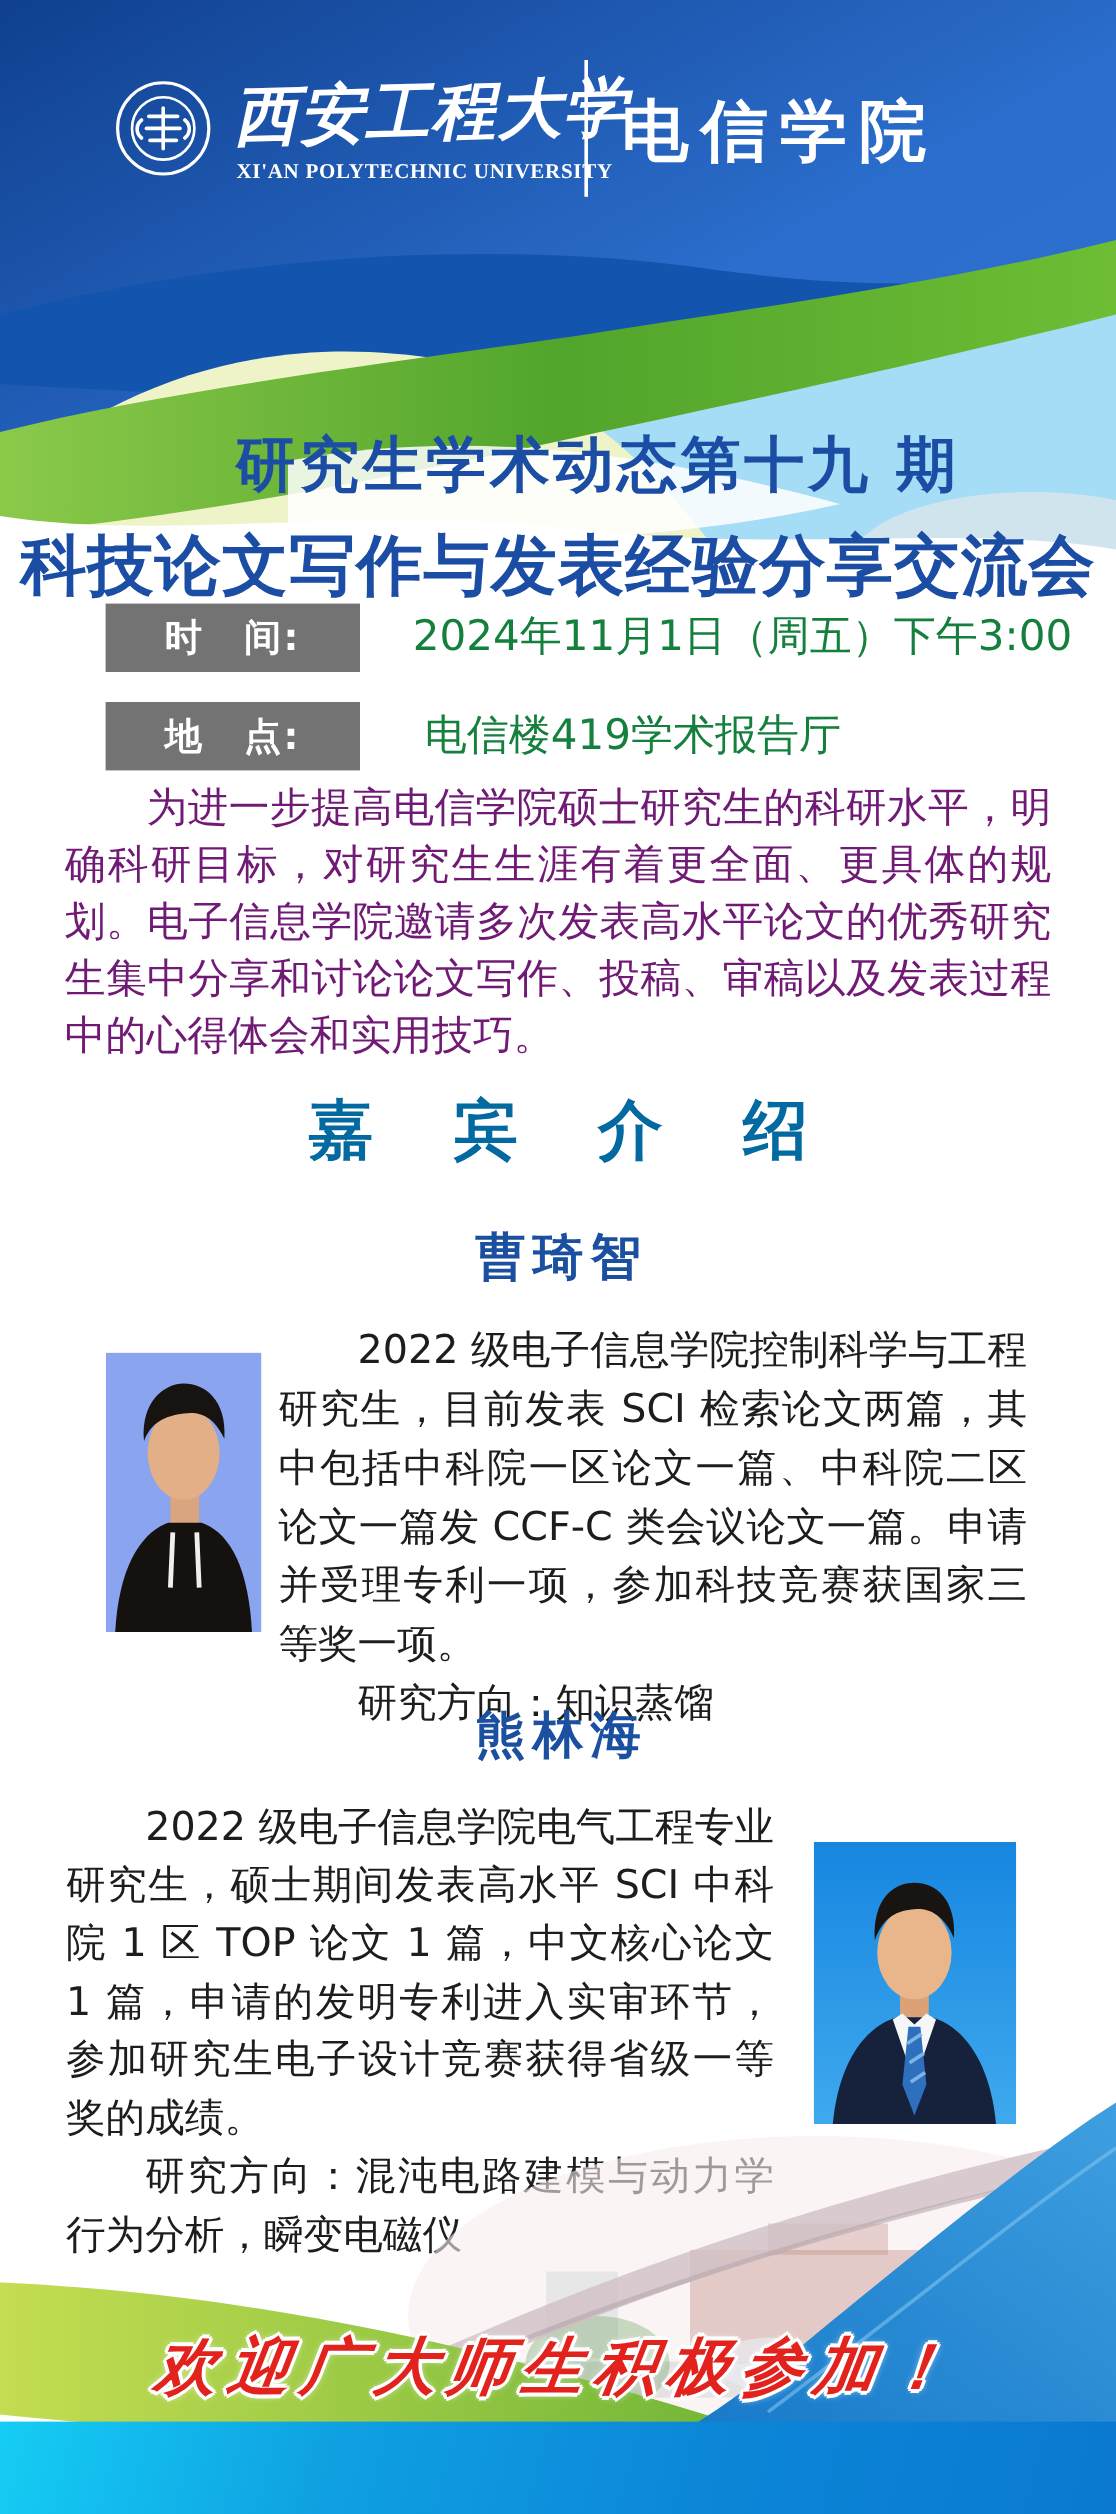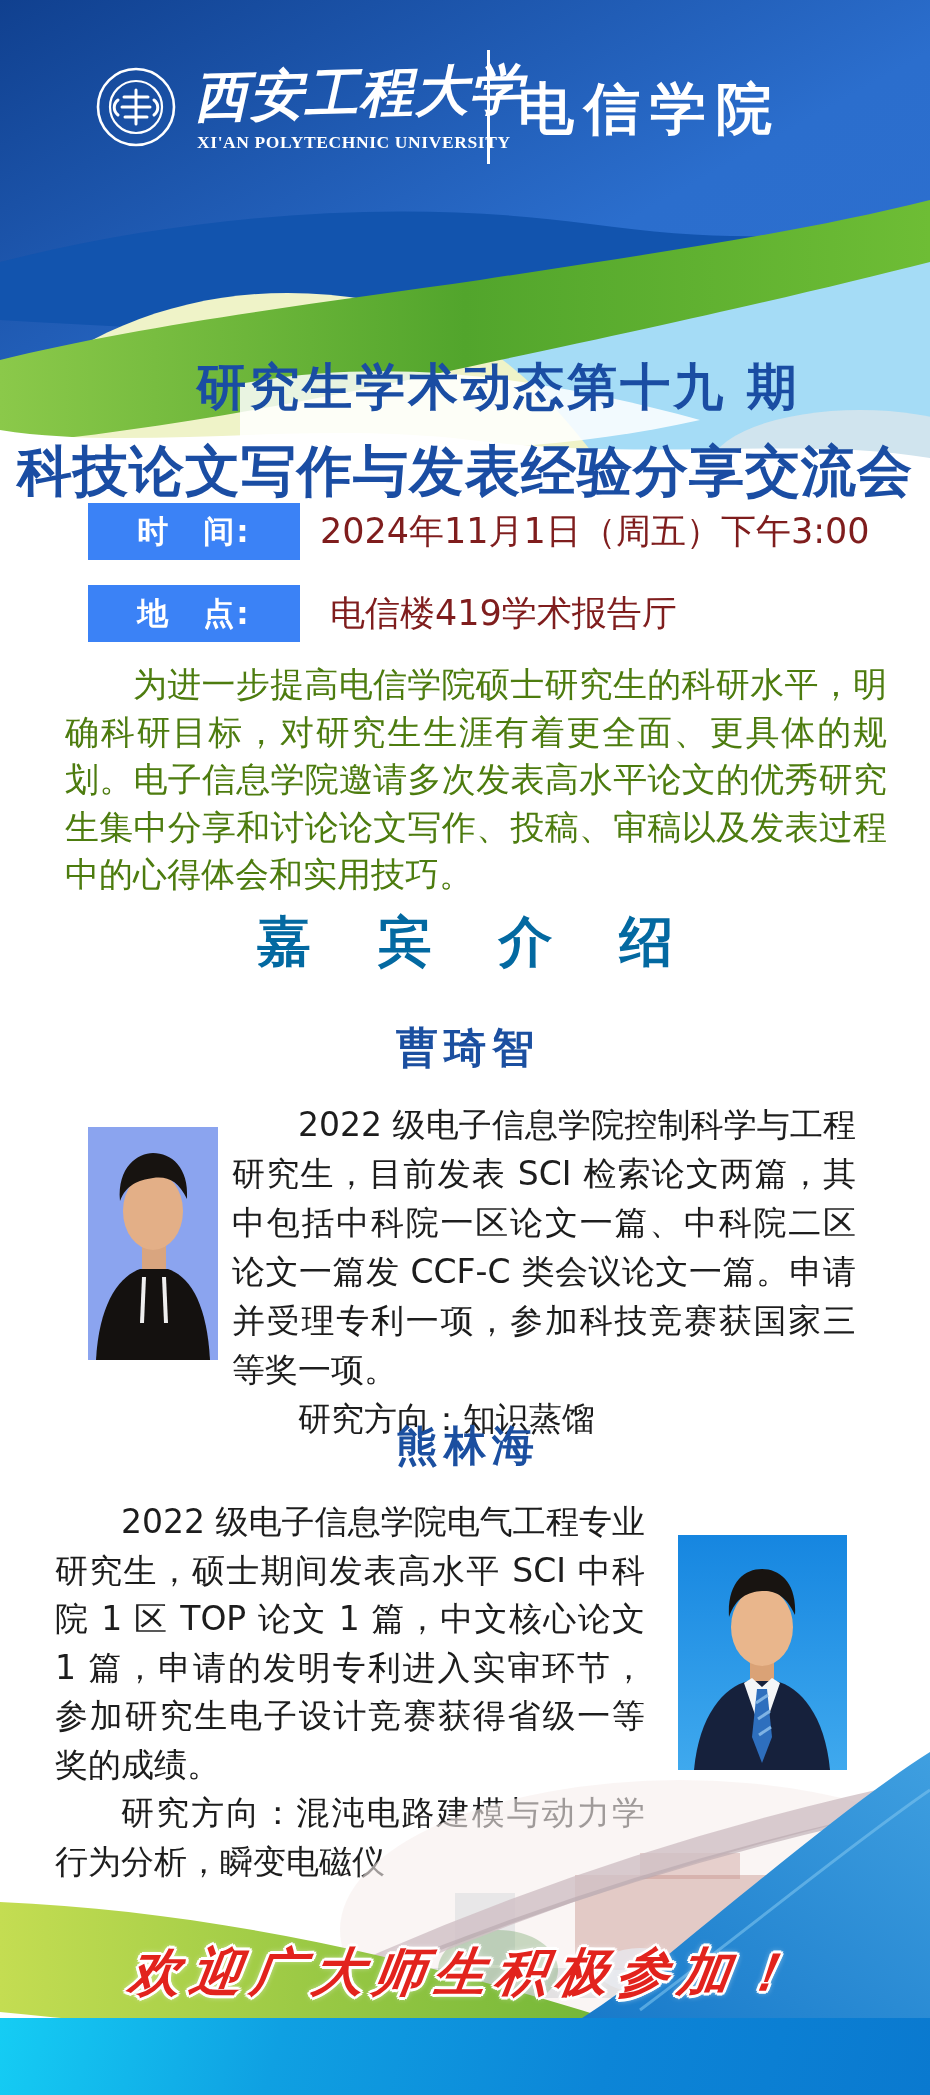--- a/index.html
+++ b/index.html
@@ -17,30 +17,30 @@
   .uni-en{position:absolute;left:197px;top:132px;color:#fff;font-size:17.5px;font-weight:bold;
           letter-spacing:.6px;font-family:"Liberation Serif",serif;white-space:nowrap;}
   .hdr-divider{position:absolute;left:487px;top:50px;width:3px;height:114px;background:#fff;}
   .college{position:absolute;left:518px;top:72px;color:#fff;font-size:56px;font-weight:bold;
            letter-spacing:10px;white-space:nowrap;}
   .title{position:absolute;left:0;width:100%;text-align:center;font-weight:800;color:#1a4da3;white-space:nowrap;}
   .title1{top:320px;font-size:50px;letter-spacing:3px;padding-left:33px;}
   .title2{top:398px;font-size:55px;letter-spacing:1px;}
 
   
-  .badge{position:absolute;left:88px;width:212px;height:57px;background:#3b82f6;color:#fff;
+  .badge{position:absolute;left:88px;width:212px;height:57px;background:#737373;color:#fff;
          font-size:31px;font-weight:bold;display:flex;align-items:center;justify-content:center;
          letter-spacing:2px;}
   .badge.b1{top:503px;} .badge.b2{top:585px;}
-  .bval{position:absolute;left:320px;height:57px;line-height:57px;font-size:35px;color:#7f1d1d;white-space:nowrap;}
+  .bval{position:absolute;left:344px;height:57px;line-height:57px;font-size:35px;color:#15803d;white-space:nowrap;}
   .bval.v1{top:503px;} .bval.v2{top:585px;margin-left:10px;}
 
   
-  .intro{position:absolute;left:54px;top:650px;width:822px;margin:11px;font-size:34px;line-height:47.5px;
-         color:#4d7c0f;text-align:justify;text-indent:2em;}
+  .intro{position:absolute;left:54px;top:650px;width:822px;margin:0;font-size:34px;line-height:47.5px;
+         color:#701a75;text-align:justify;text-indent:2em;}
 
   
   .section-title{position:absolute;left:0;top:906px;width:100%;margin:0;text-align:center;
                  font-size:54px;font-weight:800;color:#0369a1;letter-spacing:24px;text-indent:24px;}
   .gname{position:absolute;left:0;width:100%;margin:0;text-align:center;font-size:42px;font-weight:700;
          color:#1b4fa0;letter-spacing:6px;text-indent:6px;}
   .gname.g1{top:1020px;} .gname.g2{top:1418px;}
   .bio{margin:0;font-size:33px;color:#1d1d1d;text-align:justify;text-indent:2em;}
   .g1-text{position:absolute;left:232px;top:1100px;width:624px;}
   .g1-text .bio{line-height:49px;}

